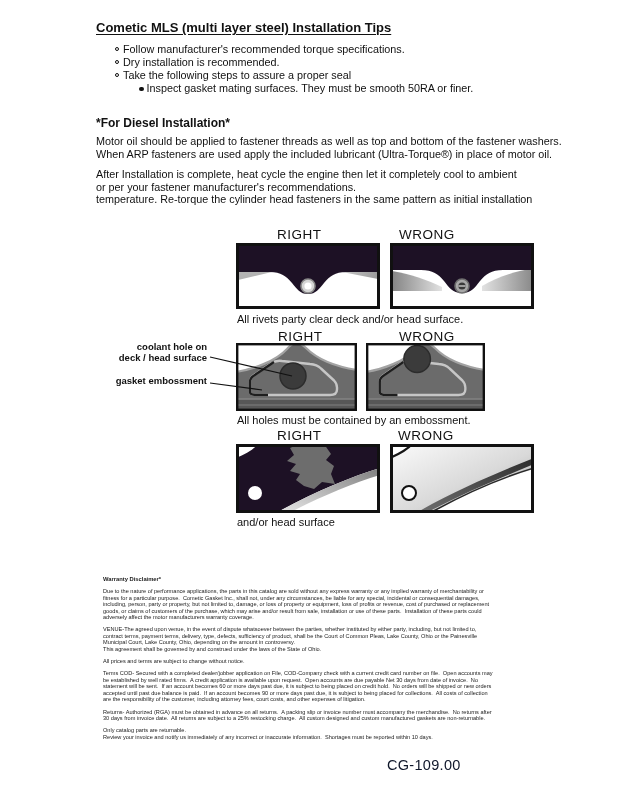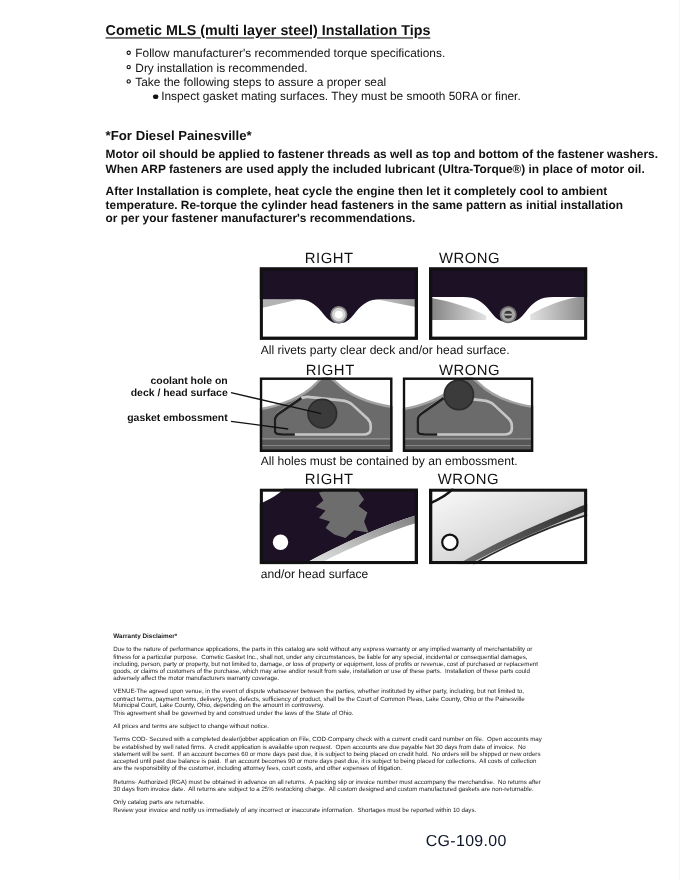--- a/index.html
+++ b/index.html
@@ -14,21 +14,21 @@
     text-decoration:underline; text-underline-offset:2px; white-space:nowrap;
   }
   .bullet-row { position:absolute; left:88px; white-space:nowrap; font-size:10.8px;margin-left:27px; }
   .bullet-row.sub { left:112px; }
   .open-bullet { display:inline-block; width:4px; height:4px; border:1px solid #111;
     border-radius:50%; vertical-align:2px; margin-right:4px; }
   .filled-bullet { display:inline-block; width:4.5px; height:4.5px; background:#111;
     border-radius:50%; vertical-align:1px; margin-right:3px; }
   .diesel-heading { left:96px; top:116px; font-size:12px; font-weight:bold; white-space:nowrap; }
   .body-par { left:96px; font-size:10.8px; line-height:12.5px; }
-  .body-par div { white-space:pre;font-weight:bold; }
+  .body-par div { white-space:pre; }
   .rw-label { font-size:13.5px; letter-spacing:0.5px; white-space:nowrap; }
   .caption { font-size:11px; line-height:12.5px; white-space:nowrap; }
   .ann-label { width:112px; text-align:right; font-size:9.5px; line-height:10.5px;font-weight:bold; }
   .ann-label div { white-space:nowrap; }
   .panel-svg { position:absolute; display:block; }
   .fineprint { left:103px; width:430px; font-size:5.6px; line-height:6.4px; color:#222; }
   .fineprint .fp-par { margin-bottom:6px; }
   .fineprint div { white-space:pre; }
   .fp-head { font-weight:bold; margin-bottom:6px; font-size:5.8px; }
   .footer-code { left:387px; top:757px; font-size:14.5px; color:#0f172a; letter-spacing:0.3px; }
@@ -39,29 +39,29 @@
 
 <div class="page">
 
   <div class="abs page-title">Cometic MLS (multi layer steel) Installation Tips</div>
 
   <div class="abs bullet-row" style="top:43px;"><span class="open-bullet"></span><span>Follow manufacturer's recommended torque specifications.</span></div>
   <div class="abs bullet-row" style="top:56px;"><span class="open-bullet"></span><span>Dry installation is recommended.</span></div>
   <div class="abs bullet-row" style="top:69px;text-align:right;"><span class="open-bullet"></span><span>Take the following steps to assure a proper seal</span></div>
   <div class="abs bullet-row sub" style="top:82px;"><span class="filled-bullet"></span><span>Inspect gasket mating surfaces.  They must be smooth 50RA or finer.</span></div>
 
-  <div class="abs diesel-heading">*For Diesel Painesville*</div>
+  <div class="abs diesel-heading">*For Diesel Installation*</div>
   <div class="abs body-par" style="top:135px;">
       <div>Motor oil should be applied to fastener threads as well as top and bottom of the fastener washers.</div>
       <div>When ARP fasteners are used apply the included lubricant (Ultra-Torque®) in place of motor oil.</div>
     </div>
   <div class="abs body-par" style="top:168px;">
       <div>After Installation is complete, heat cycle the engine then let it completely cool to ambient</div>
+      <div>or per your fastener manufacturer's recommendations.</div>
       <div>temperature. Re-torque the cylinder head fasteners in the same pattern as initial installation</div>
-      <div>or per your fastener manufacturer's recommendations.</div>
     </div>
 
   <div class="abs rw-label" style="left:277px; top:227px;">RIGHT</div>
   <div class="abs rw-label" style="left:399px; top:227px;">WRONG</div>
 
   <svg class="panel-svg" style="left:236px; top:243px;" width="144" height="66" viewBox="0 0 144 66">
     <defs>
       <linearGradient id="wg1" x1="0" y1="0" x2="1" y2="0">
         <stop offset="0" stop-color="#c8c8c8"></stop>
           <stop offset="1" stop-color="#9a9a9a"></stop>

